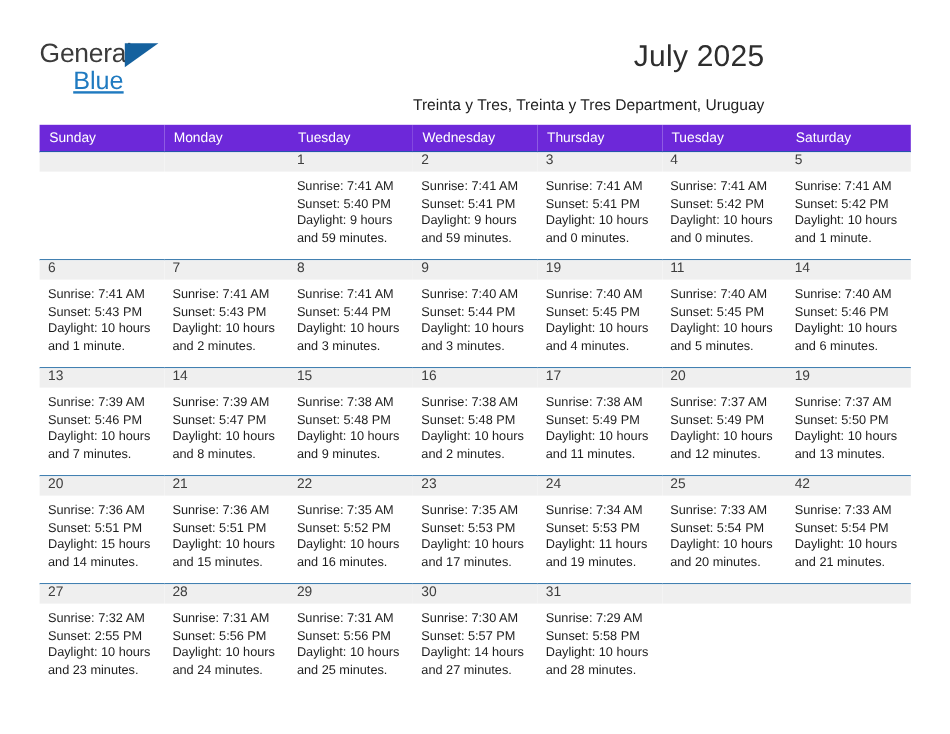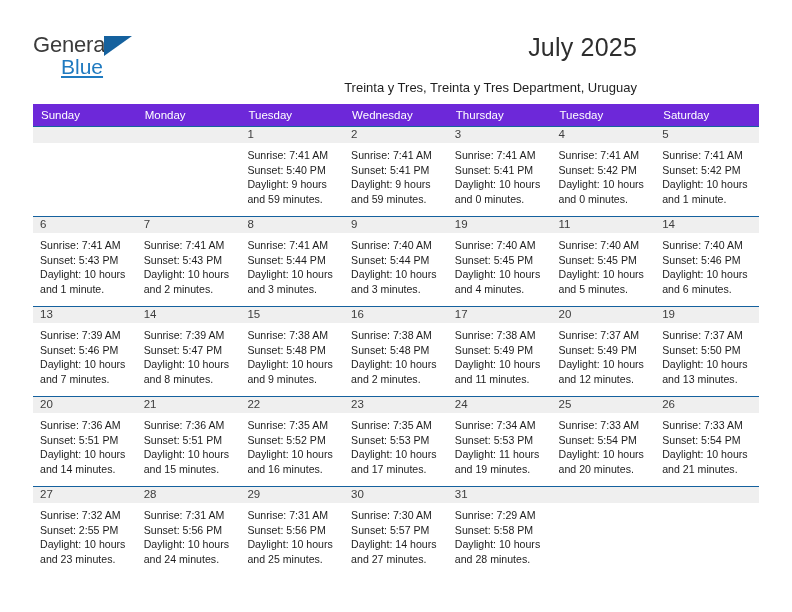--- a/index.html
+++ b/index.html
@@ -315,21 +315,21 @@
                 <div class="daylight-wrap">Daylight: 10 hours and 13 minutes.</div>
               </div>
             </td>
           </tr>
           <tr>
             <td>
               <div class="daynum-band">20</div>
               <div class="cell-body">
                 <div>Sunrise: 7:36 AM</div>
                 <div>Sunset: 5:51 PM</div>
-                <div class="daylight-wrap">Daylight: 10 hours and 14 minutes.</div>
+                <div class="daylight-wrap">Daylight: 15 hours and 14 minutes.</div>
               </div>
             </td>
             <td>
               <div class="daynum-band">21</div>
               <div class="cell-body">
                 <div>Sunrise: 7:36 AM</div>
                 <div>Sunset: 5:51 PM</div>
                 <div class="daylight-wrap">Daylight: 10 hours and 15 minutes.</div>
               </div>
             </td>
@@ -359,21 +359,21 @@
             </td>
             <td>
               <div class="daynum-band">25</div>
               <div class="cell-body">
                 <div>Sunrise: 7:33 AM</div>
                 <div>Sunset: 5:54 PM</div>
                 <div class="daylight-wrap">Daylight: 10 hours and 20 minutes.</div>
               </div>
             </td>
             <td>
-              <div class="daynum-band">26</div>
+              <div class="daynum-band">42</div>
               <div class="cell-body">
                 <div>Sunrise: 7:33 AM</div>
                 <div>Sunset: 5:54 PM</div>
                 <div class="daylight-wrap">Daylight: 10 hours and 21 minutes.</div>
               </div>
             </td>
           </tr>
           <tr>
             <td>
               <div class="daynum-band">27</div>

